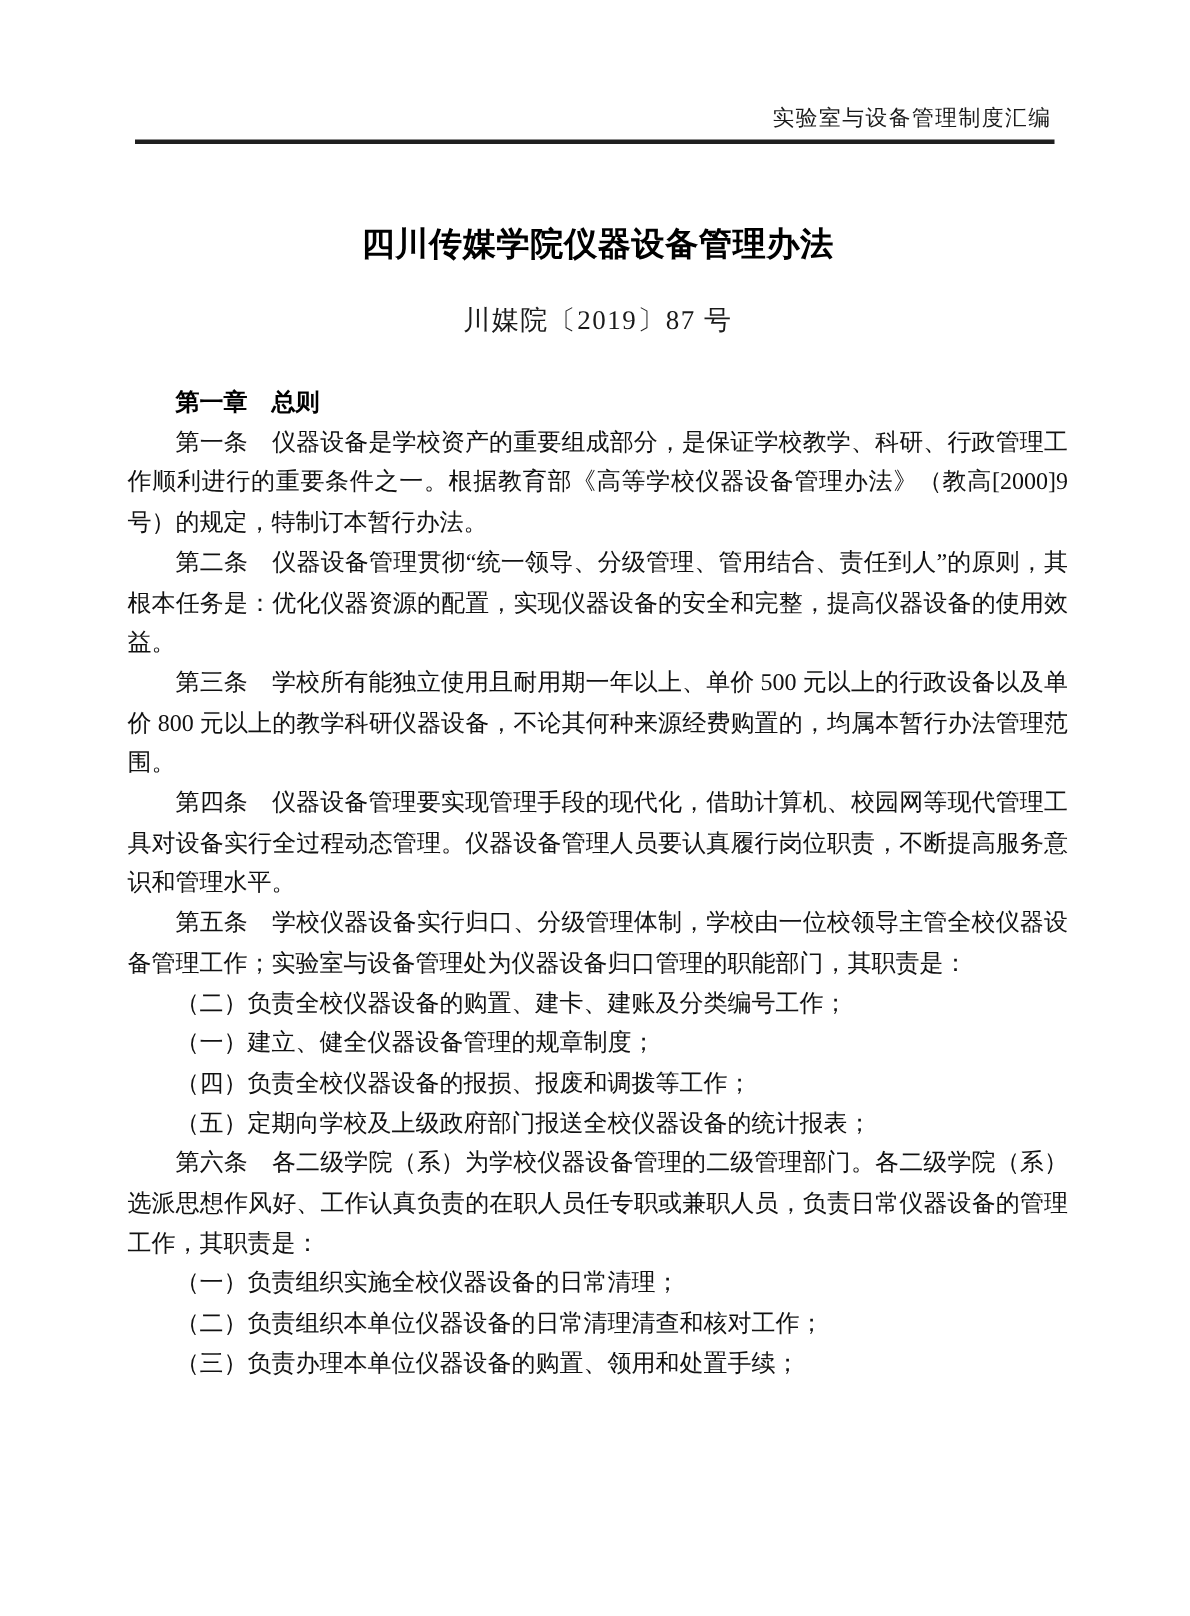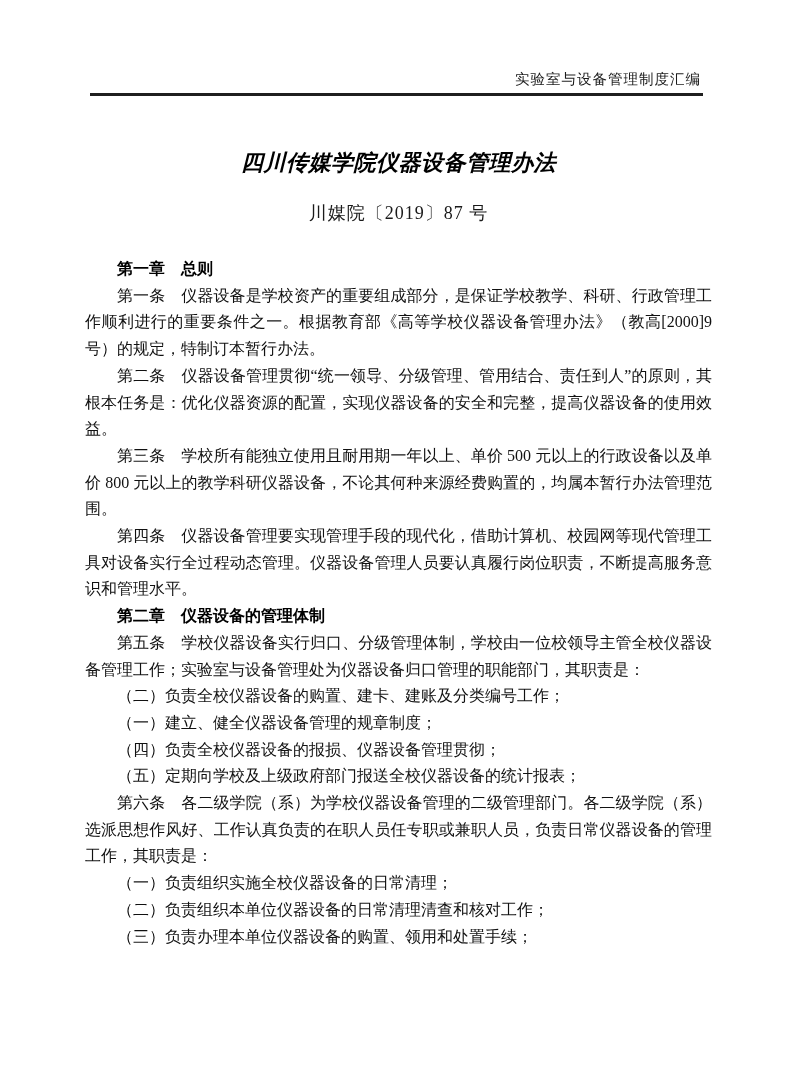--- a/index.html
+++ b/index.html
@@ -42,21 +42,20 @@
   }
   .doc-title {
     margin: 148px 0 0 0;
     text-align: center;
     font-size: 22px;
     line-height: 30px;
     font-weight: bold;
     color: #000000;
     font-family: "Liberation Sans", "DejaVu Sans", sans-serif;
     letter-spacing: 0.5px;
-    font-style: italic;
   }
   .doc-number {
     margin: 22px 0 0 0;
     text-align: center;
     font-size: 18px;
     line-height: 26px;
     color: #1a1a1a;
     letter-spacing: 1px;
     font-family: "Liberation Serif", "DejaVu Serif", serif;
   }
@@ -104,25 +103,24 @@
     <h1 class="doc-title">四川传媒学院仪器设备管理办法</h1>
 
     <div class="doc-number">川媒院〔2019〕87 号</div>
 
     <div class="body-text">
         <p class="chapter">第一章　总则</p>
         <p class="para">第一条　仪器设备是学校资产的重要组成部分，是保证学校教学、科研、行政管理工作顺利进行的重要条件之一。根据教育部《高等学校仪器设备管理办法》（教高[2000]9号）的规定，特制订本暂行办法。</p>
         <p class="para">第二条　仪器设备管理贯彻“统一领导、分级管理、管用结合、责任到人”的原则，其根本任务是：优化仪器资源的配置，实现仪器设备的安全和完整，提高仪器设备的使用效益。</p>
         <p class="para">第三条　学校所有能独立使用且耐用期一年以上、单价 500 元以上的行政设备以及单价 800 元以上的教学科研仪器设备，不论其何种来源经费购置的，均属本暂行办法管理范围。</p>
         <p class="para">第四条　仪器设备管理要实现管理手段的现代化，借助计算机、校园网等现代管理工具对设备实行全过程动态管理。仪器设备管理人员要认真履行岗位职责，不断提高服务意识和管理水平。</p>
-        <p class="chapter">第二章　仪器设备的管理体制</p>
         <p class="para">第五条　学校仪器设备实行归口、分级管理体制，学校由一位校领导主管全校仪器设备管理工作；实验室与设备管理处为仪器设备归口管理的职能部门，其职责是：</p>
         <p class="para">（二）负责全校仪器设备的购置、建卡、建账及分类编号工作；</p>
         <p class="para">（一）建立、健全仪器设备管理的规章制度；</p>
-        <p class="para">（四）负责全校仪器设备的报损、仪器设备管理贯彻；</p>
+        <p class="para">（四）负责全校仪器设备的报损、报废和调拨等工作；</p>
         <p class="para">（五）定期向学校及上级政府部门报送全校仪器设备的统计报表；</p>
         <p class="para">第六条　各二级学院（系）为学校仪器设备管理的二级管理部门。各二级学院（系）选派思想作风好、工作认真负责的在职人员任专职或兼职人员，负责日常仪器设备的管理工作，其职责是：</p>
         <p class="para">（一）负责组织实施全校仪器设备的日常清理；</p>
         <p class="para">（二）负责组织本单位仪器设备的日常清理清查和核对工作；</p>
         <p class="para">（三）负责办理本单位仪器设备的购置、领用和处置手续；</p>
       </div>
 
   </div>
 
   <div class="page-number">7</div>

